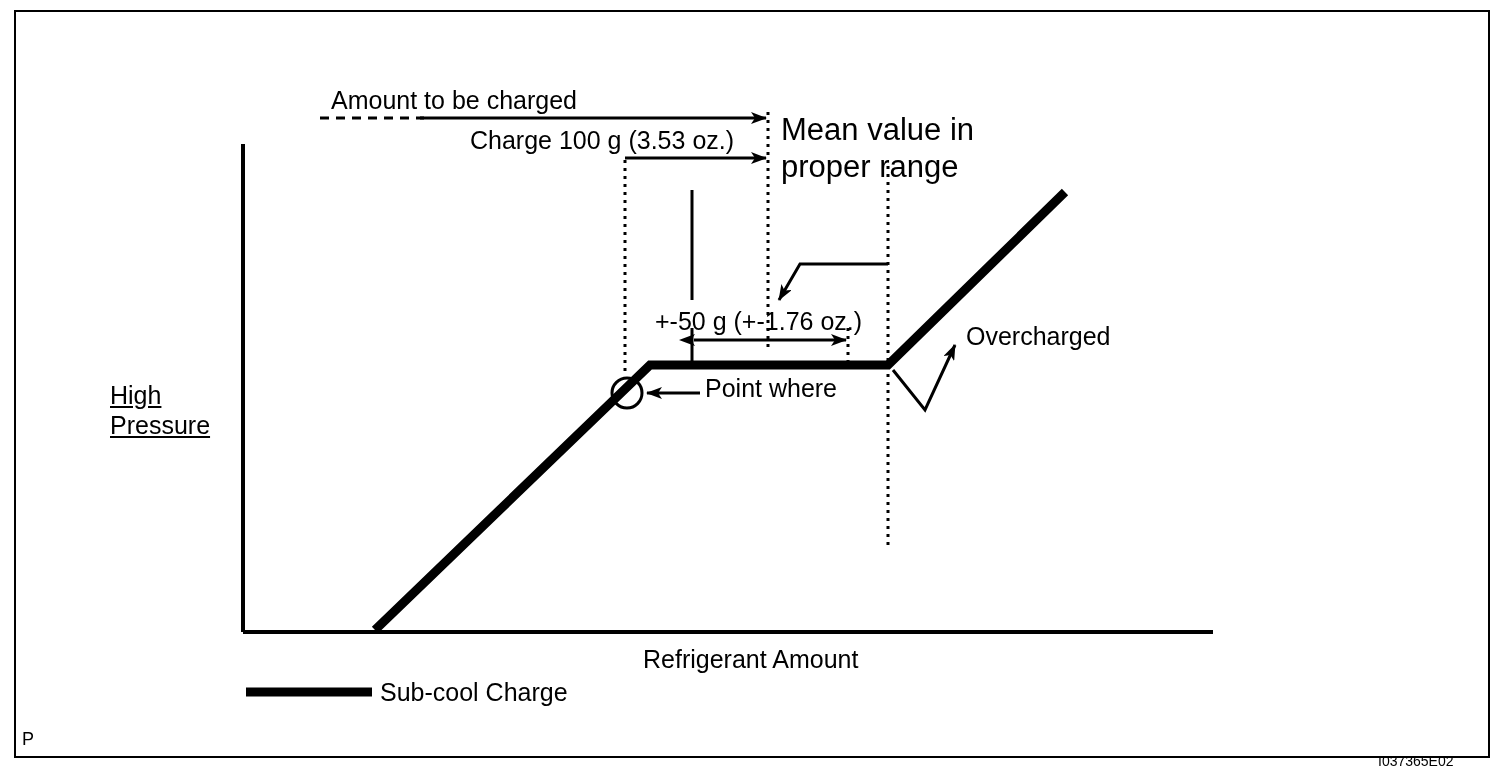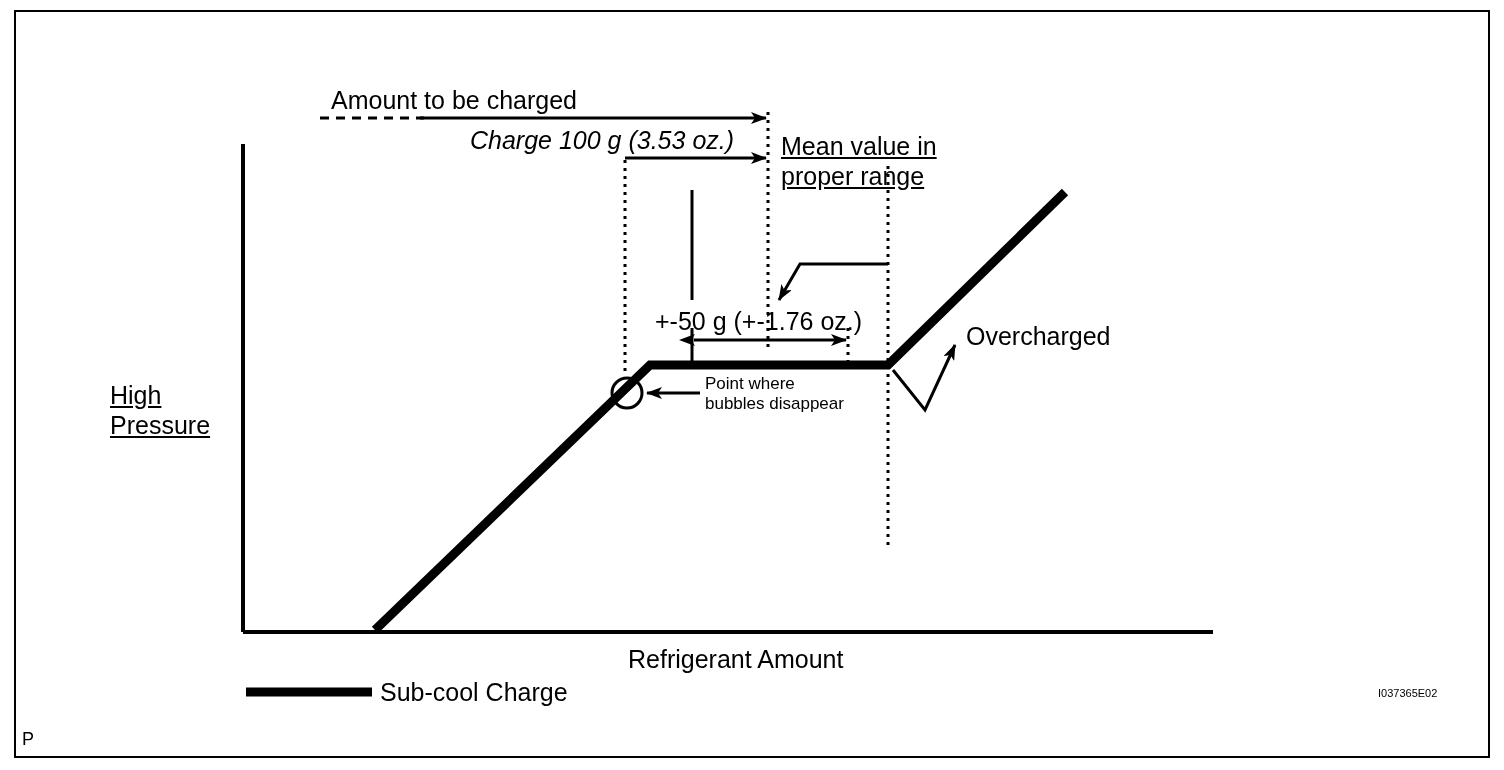--- a/index.html
+++ b/index.html
@@ -35,30 +35,30 @@
     height: 770px;
   }
   .lbl {
     position: absolute;
     color: #000000;
     font-family: "Liberation Sans", sans-serif;
     white-space: nowrap;
     line-height: 1.18;
   }
   .lbl-amount      { left: 331px; top: 86px;  font-size: 25px; text-align: right; }
-  .lbl-charge      { left: 470px; top: 126px; font-size: 25px; font-style: italic; }
-  .lbl-mean        { left: 781px; top: 132px; font-size: 25px; text-decoration: underline; }
+  .lbl-charge      { left: 470px; top: 126px; font-size: 25px; }
+  .lbl-mean        { left: 781px; top: 112px; font-size: 31px; }
   .lbl-fifty       { left: 655px; top: 307px; font-size: 25px; text-align: right; }
   .lbl-over        { left: 966px; top: 322px; font-size: 25px; }
-  .lbl-point       { left: 705px; top: 374px; font-size: 17px; }
+  .lbl-point       { left: 705px; top: 374px; font-size: 25px; }
   .lbl-highp       { left: 110px; top: 381px; font-size: 25px; text-decoration: underline; }
-  .lbl-xaxis       { left: 628px; top: 645px; font-size: 25px; }
+  .lbl-xaxis       { left: 643px; top: 645px; font-size: 25px; }
   .lbl-legend      { left: 380px; top: 678px; font-size: 25px; }
   .lbl-corner-p    { left: 22px;  top: 729px; font-size: 18px; }
-  .lbl-code        { left: 1378px; top: 687px; font-size: 11px; }
+  .lbl-code        { left: 1378px; top: 753px; font-size: 14px; }
 </style>
 </head>
 <body>
 
 <div id="page">
 
   <div id="frame"></div>
 
   <svg id="figure" viewBox="0 0 1504 770">
     <defs>
@@ -120,21 +120,20 @@
     <div>Mean value in</div>
     <div>proper range</div>
   </div>
 
   <div class="lbl lbl-fifty">+-50 g (+-1.76 oz.)</div>
 
   <div class="lbl lbl-over">Overcharged</div>
 
   <div class="lbl lbl-point">
     <div>Point where</div>
-    <div>bubbles disappear</div>
   </div>
 
   <div class="lbl lbl-highp">
     <div>High</div>
     <div>Pressure</div>
   </div>
 
   <div class="lbl lbl-xaxis">Refrigerant Amount</div>
 
   <div class="lbl lbl-legend">Sub-cool Charge</div>

